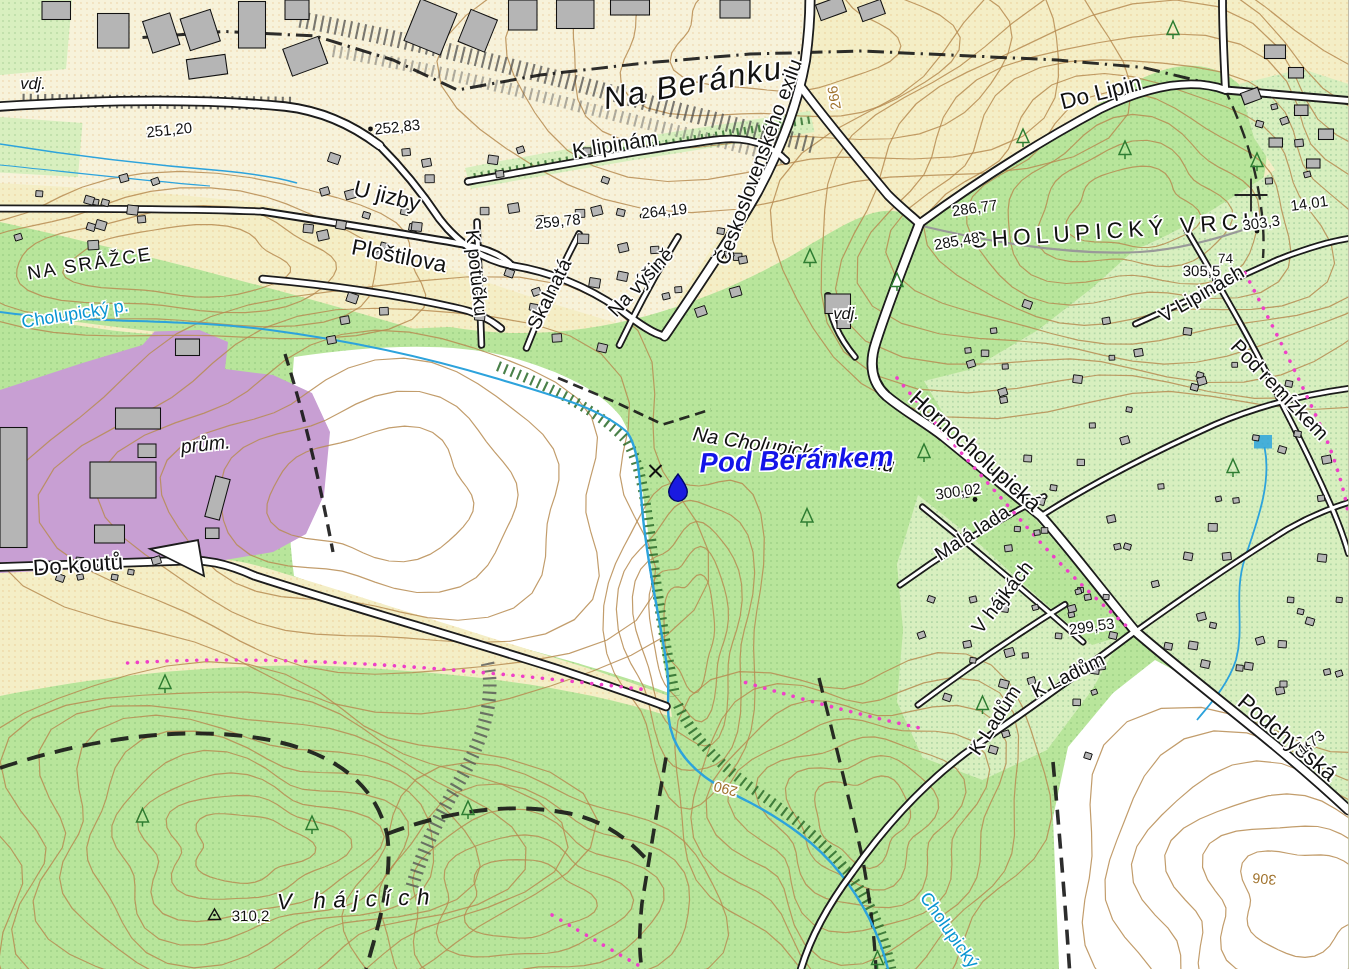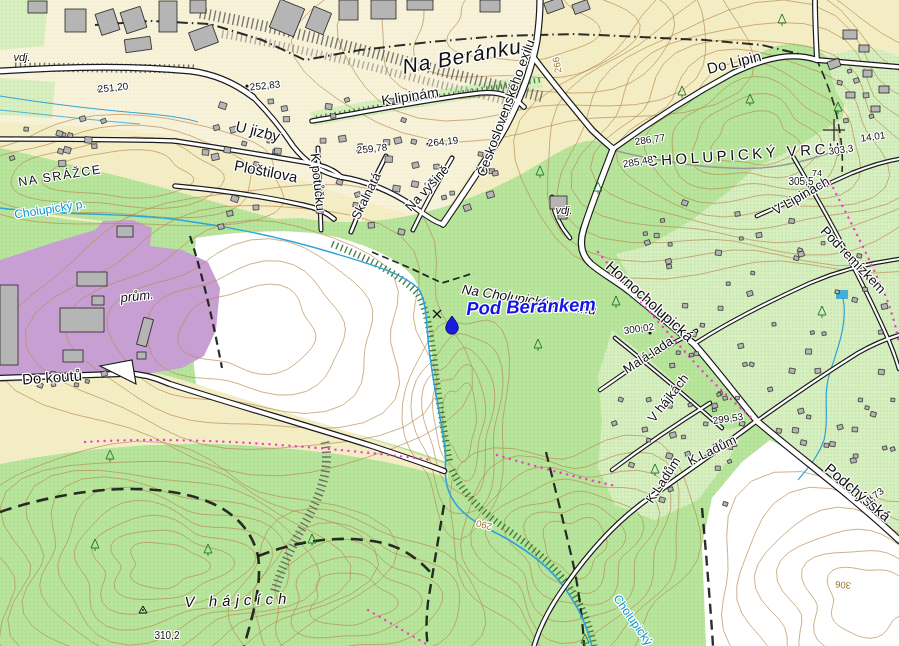--- a/index.html
+++ b/index.html
@@ -470,21 +470,21 @@
       <div class="map-label" style="left: 372px; top: 149px; font-size: 10px; color: rgb(17, 17, 17); transform: translate(-50%, -50%) rotate(-6deg);">259,78</div>
       <div class="map-label" style="left: 443px; top: 142px; font-size: 10px; color: rgb(17, 17, 17); transform: translate(-50%, -50%) rotate(-6deg);">264,19</div>
       <div class="map-label" style="left: 650px; top: 140px; font-size: 10px; color: rgb(17, 17, 17); transform: translate(-50%, -50%) rotate(-8deg);">286,77</div>
       <div class="map-label" style="left: 638px; top: 162px; font-size: 10px; color: rgb(17, 17, 17); transform: translate(-50%, -50%) rotate(-10deg);">285,48</div>
       <div class="map-label" style="left: 841px; top: 150px; font-size: 10px; color: rgb(17, 17, 17); transform: translate(-50%, -50%) rotate(-8deg);">303,3</div>
       <div class="map-label" style="left: 873px; top: 137px; font-size: 10px; color: rgb(17, 17, 17); transform: translate(-50%, -50%) rotate(-8deg);">14,01</div>
       <div class="map-label" style="left: 801px; top: 182px; font-size: 10px; color: rgb(17, 17, 17); transform: translate(-50%, -50%) rotate(0deg); text-align: center;">305,5</div>
       <div class="map-label" style="left: 807px; top: 173px; font-size: 9px; color: rgb(17, 17, 17); transform: translate(-50%, -50%) rotate(0deg); padding-left: 20px;">74</div>
       <div class="map-label" style="left: 639px; top: 329px; font-size: 10px; color: rgb(17, 17, 17); transform: translate(-50%, -50%) rotate(-8deg);">300,02</div>
       <div class="map-label" style="left: 728px; top: 419px; font-size: 10px; color: rgb(17, 17, 17); transform: translate(-50%, -50%) rotate(-8deg);">299,53</div>
-      <div class="map-label" style="left: 167px; top: 612px; font-size: 10px; color: rgb(17, 17, 17); transform: translate(-50%, -50%) rotate(0deg); margin-top: 24px;">310,2</div>
+      <div class="map-label" style="left: 167px; top: 612px; font-size: 10px; color: rgb(17, 17, 17); transform: translate(-50%, -50%) rotate(0deg);">310,2</div>
       <div class="map-label" style="left: 875px; top: 496px; font-size: 10px; color: rgb(17, 17, 17); transform: translate(-50%, -50%) rotate(-38deg);">1,73</div>
       <div class="map-label" style="left: 557px; top: 65px; font-size: 9.5px; color: rgb(160, 114, 44); transform: translate(-50%, -50%) rotate(-100deg);">266</div>
       <div class="map-label" style="left: 484px; top: 525px; font-size: 9.5px; color: rgb(160, 114, 44); transform: translate(-50%, -50%) rotate(195deg);">290</div>
       <div class="map-label" style="left: 843px; top: 585px; font-size: 9.5px; color: rgb(160, 114, 44); transform: translate(-50%, -50%) rotate(185deg);">306</div>
     </div>
   <svg id="marker-layer" width="899" height="646" viewBox="0 0 899 646">
       <g transform="translate(452,326)">
         <path d="M0,-10 C3.8,-5 6.2,-1.5 6.2,2 A6.2,6.2 0 1 1 -6.2,2 C-6.2,-1.5 -3.8,-5 0,-10 Z" fill="#1a1ae0" stroke="#000866" stroke-width="0.9"></path>
       </g>
     </svg>

